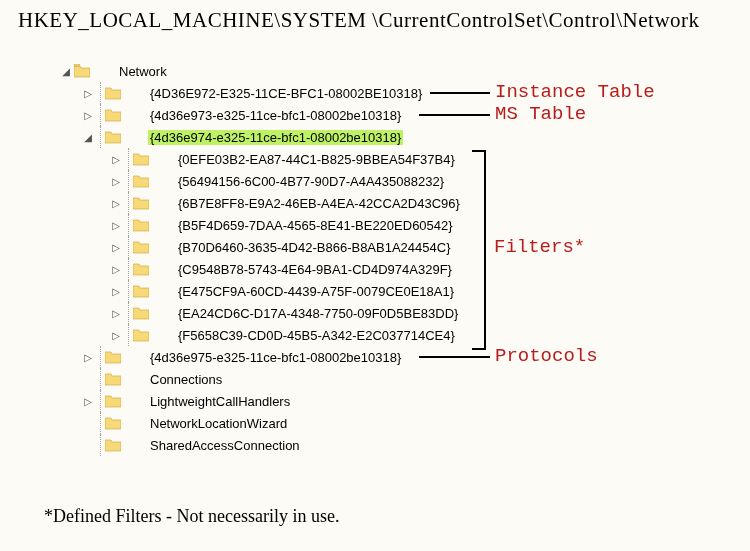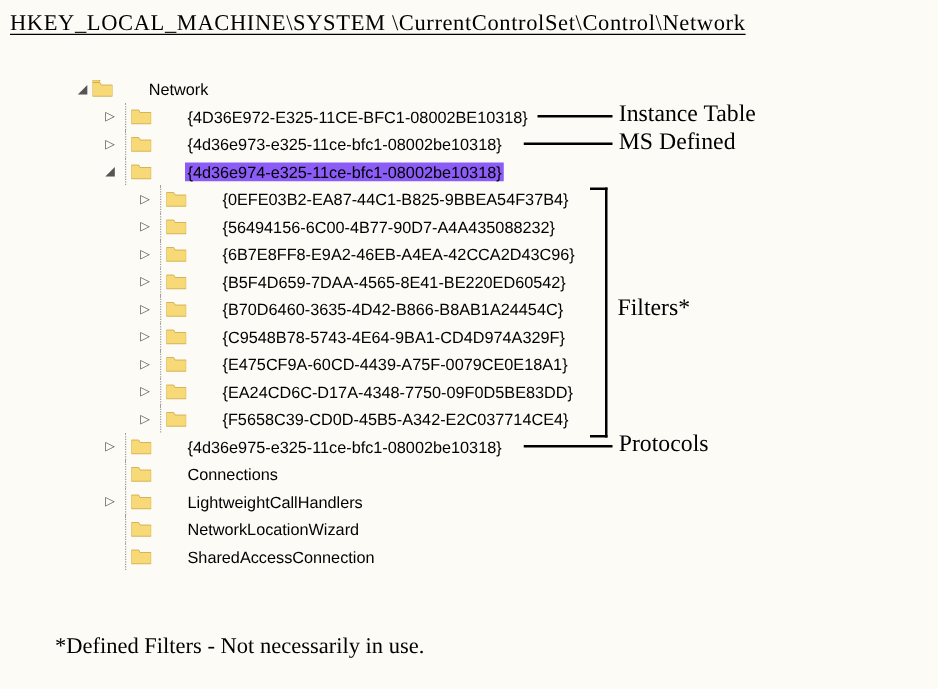--- a/index.html
+++ b/index.html
@@ -7,25 +7,24 @@
     padding: 0;
     width: 750px;
     height: 551px;
     background: #fdfbf5;
     font-family: "Times New Roman", serif;
     color: #000;
     position: relative;
   }
   .title {
     position: absolute;
-    left: 8px;
+    left: 18px;
     top: 8px;
-    font-size: 18px;
+    font-size: 21px;
     letter-spacing: 0.5px;
-    text-decoration: underline;
     text-underline-offset: 3px;
   }
   .tree {
     position: absolute;
     left: 60px;
     top: 60px;
     font-family: "Segoe UI", Tahoma, sans-serif;
     font-size: 13px;
     color: #000;
     user-select: none;
@@ -56,28 +55,28 @@
     margin-left: 4px;
   }
   .folder {
     width: 16px;
     height: 14px;
     display: inline-block;
     margin-right: 4px;
     flex-shrink:0;
   }
   .label { padding: 0 2px; margin-left: 23px; }
-  .highlight { background: #8b5cf6; }
+  .highlight { background: #bef264; }
 
   
   .ann {
     position: absolute;
-    font-family: Liberation Serif, serif;
+    font-family: Liberation Mono, monospace;
     font-size: 19px;
-    color: #000000;
+    color: #b91c1c;
   }
   .line {
     position: absolute;
     background: #000;
   }
   .footnote {
     position: absolute;
     left: 44px;
     top: 506px;
     font-family: Liberation Serif, serif;
@@ -251,21 +250,21 @@
         </svg></span>
     <span class="label">SharedAccessConnection</span>
   </div>
 
 </div>
 
 <div class="line" style="left:430px; top:92px; width:60px; height:2px;"></div>
 <div class="ann" style="left:495px; top:81px;">Instance Table</div>
 
 <div class="line" style="left:419px; top:114px; width:71px; height:2px;"></div>
-<div class="ann" style="left:495px; top:103px;">MS Defined</div>
+<div class="ann" style="left:495px; top:103px;">MS Table</div>
 
 <div class="bracket" style="left:472px; top:150px; width:12px; height:196px;"></div>
 <div class="ann" style="left:494px; top:236px;text-align:center;">Filters*</div>
 
 <div class="line" style="left:419px; top:356px; width:71px; height:2px;"></div>
 <div class="ann" style="left:495px; top:345px;">Protocols</div>
 
 <div class="footnote">*Defined Filters - Not necessarily in use.</div>
 
 </body></html>

